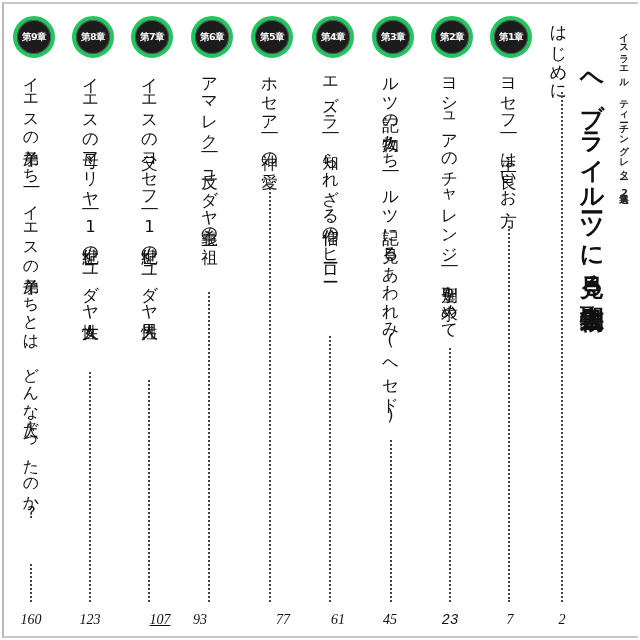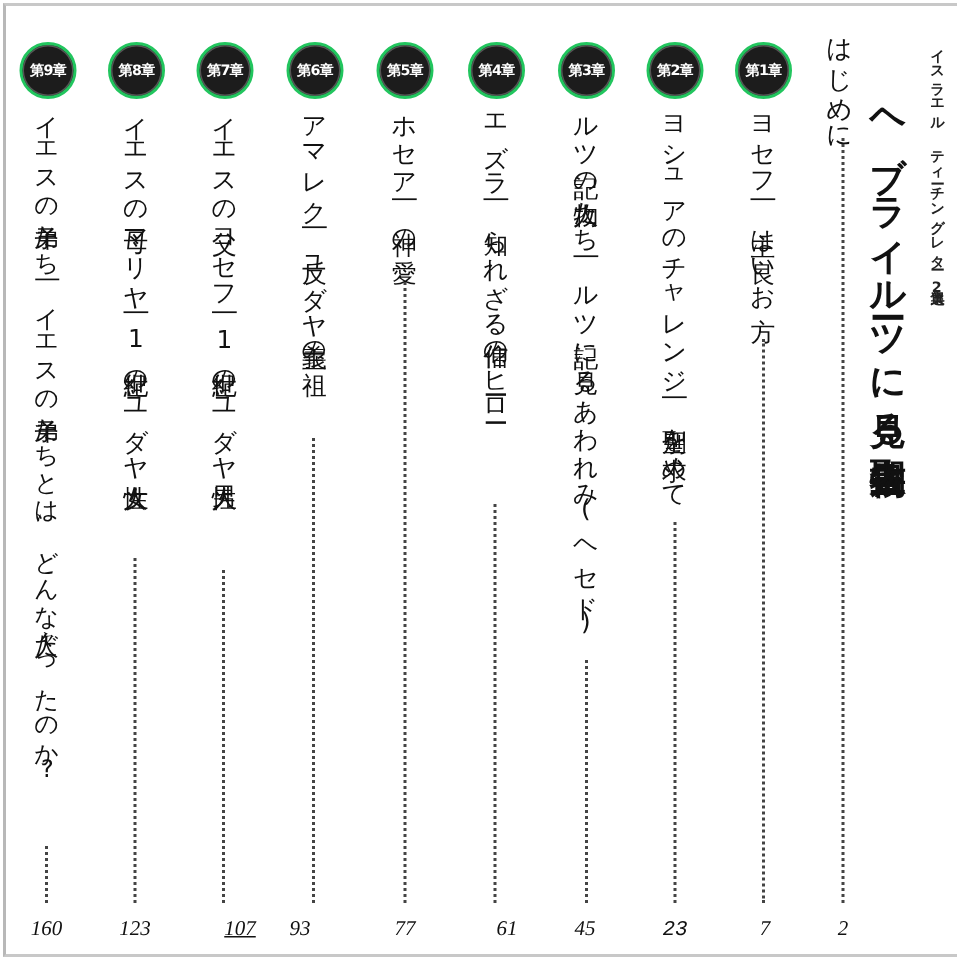--- a/index.html
+++ b/index.html
@@ -21,22 +21,22 @@
   }
   .book-title {
     position: absolute; left: 576px; top: 58px; font-size: 24px; font-weight: bold; color: #111;
     letter-spacing: 1px;
   }
   .intro {
     position: absolute; left: 548px; top: 14px; font-size: 17px; color: #111;
   }
   .col { position: absolute; top: 16px; width: 40px; }
   .badge {
-    position: absolute; top: 12px; left: 0; width: 34px; height: 34px; border-radius: 50%;
-    background: #1c1c1c; border: 2px solid #22c55e; box-shadow: 0 0 0 1px #555 inset;
+    position: absolute; top: 0; left: 0; width: 34px; height: 34px; border-radius: 50%;
+    background: #1c1c1c; border: 4px solid #22c55e; box-shadow: 0 0 0 1px #555 inset;
     color: #fff; font-size: 9.5px; font-weight: bold; display: flex; align-items: center; justify-content: center;
     letter-spacing: -0.5px;
   }
   .chap-title {
     position: absolute; top: 50px; left: 7px; font-size: 16.5px; color: #111; line-height: 22px;
   }
   .dots {
     position: absolute; left: 17px; width: 0; border-left: 2px dotted #444;
   }
   .pnum {
@@ -82,21 +82,21 @@
   <div class="chap-title vert">エズラ―知られざる信仰のヒーロー</div>
 </div>
 <div class="dots" style="left:329px; top:336px; height:266px;"></div>
 <div class="pnum" style="left:318px;">61</div>
 
 <div class="col" style="left:251px;">
   <div class="badge">第5章</div>
   <div class="chap-title vert">ホセア―神の愛</div>
 </div>
 <div class="dots" style="left:269px; top:188px; height:414px;"></div>
-<div class="pnum" style="left:250px;">77</div>
+<div class="pnum" style="left:250px;text-align:right;">77</div>
 
 <div class="col" style="left:191px;">
   <div class="badge">第6章</div>
   <div class="chap-title vert">アマレク―反ユダヤ主義の祖</div>
 </div>
 <div class="dots" style="left:208px; top:292px; height:310px;"></div>
 <div class="pnum" style="left:180px;">93</div>
 
 <div class="col" style="left:131px;">
   <div class="badge">第7章</div>

